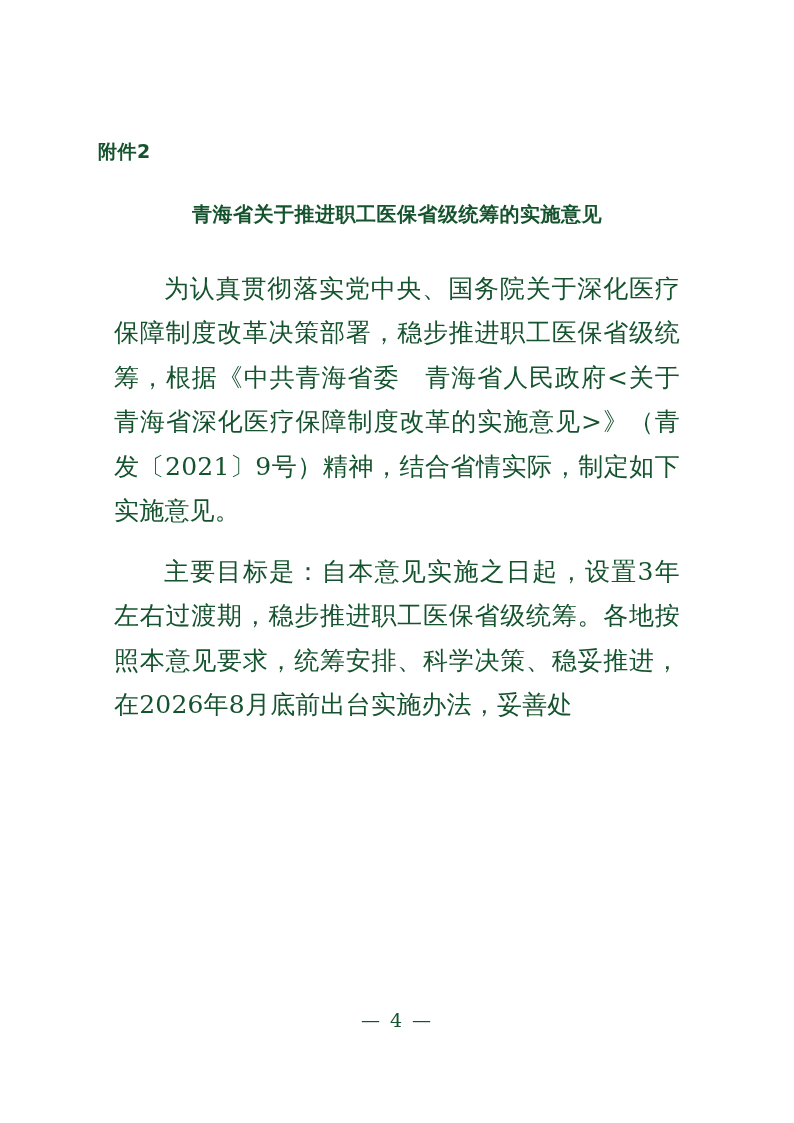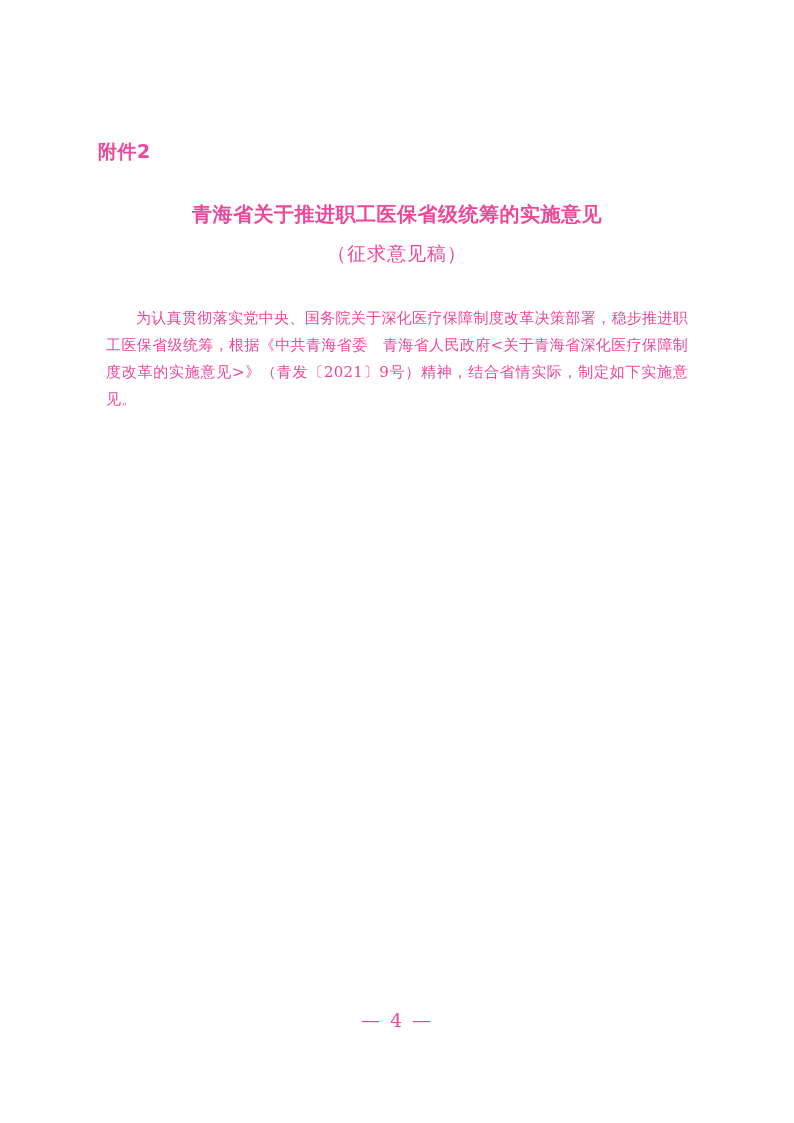--- a/index.html
+++ b/index.html
@@ -8,21 +8,21 @@
     background: #ffffff;
   }
   .page {
     position: relative;
     width: 794px;
     height: 1123px;
     background: #ffffff;
     margin: 0 auto;
     box-sizing: border-box;
     font-family: "DejaVu Serif", "Liberation Serif", serif;
-    color: #ec4899;
+    color: #14532d;
     overflow: hidden;
   }
   .content {
     position: absolute;
     left: 98px;
     right: 98px;
     top: 140px;
   }
   .attachment-label {
     font-family: "DejaVu Sans", "Liberation Sans", sans-serif;
@@ -47,23 +47,23 @@
     font-size: 19px;
     text-align: center;
     margin: 14px 0 0 0;
     line-height: 1.3;
     letter-spacing: 1px;
   }
   .body-block {
     margin-top: 40px;
   }
   p.para {
-    font-size: 15px;
+    font-size: 25px;
     line-height: 1.78;
-    margin: 8px;
+    margin: 16px;
     text-align: justify;
     text-justify: inter-ideograph;
     text-indent: 2em;
     letter-spacing: 0.2px;
   }
   p.section-heading {
     font-family: "DejaVu Sans", "Liberation Sans", sans-serif;
     font-weight: bold;
     font-size: 19.5px;
     line-height: 1.78;
@@ -85,22 +85,22 @@
 </head>
 <body>
 
 <div class="page">
   <div class="content">
 
     <div class="attachment-label">附件2</div>
 
     <h1 class="doc-title">青海省关于推进职工医保省级统筹的实施意见</h1>
 
-    <div class="doc-subtitle">（征求意见稿）</div>
 
     <div class="body-block">
       <p class="para">为认真贯彻落实党中央、国务院关于深化医疗保障制度改革决策部署，稳步推进职工医保省级统筹，根据《中共青海省委　青海省人民政府&lt;关于青海省深化医疗保障制度改革的实施意见&gt;》（青发〔2021〕9号）精神，结合省情实际，制定如下实施意见。</p>
+      <p class="para">主要目标是：自本意见实施之日起，设置3年左右过渡期，稳步推进职工医保省级统筹。各地按照本意见要求，统筹安排、科学决策、稳妥推进，在2026年8月底前出台实施办法，妥善处</p>
     </div>
 
   </div>
 
   <div class="page-number">— 4 —</div>
 </div>
 
 </body></html>

